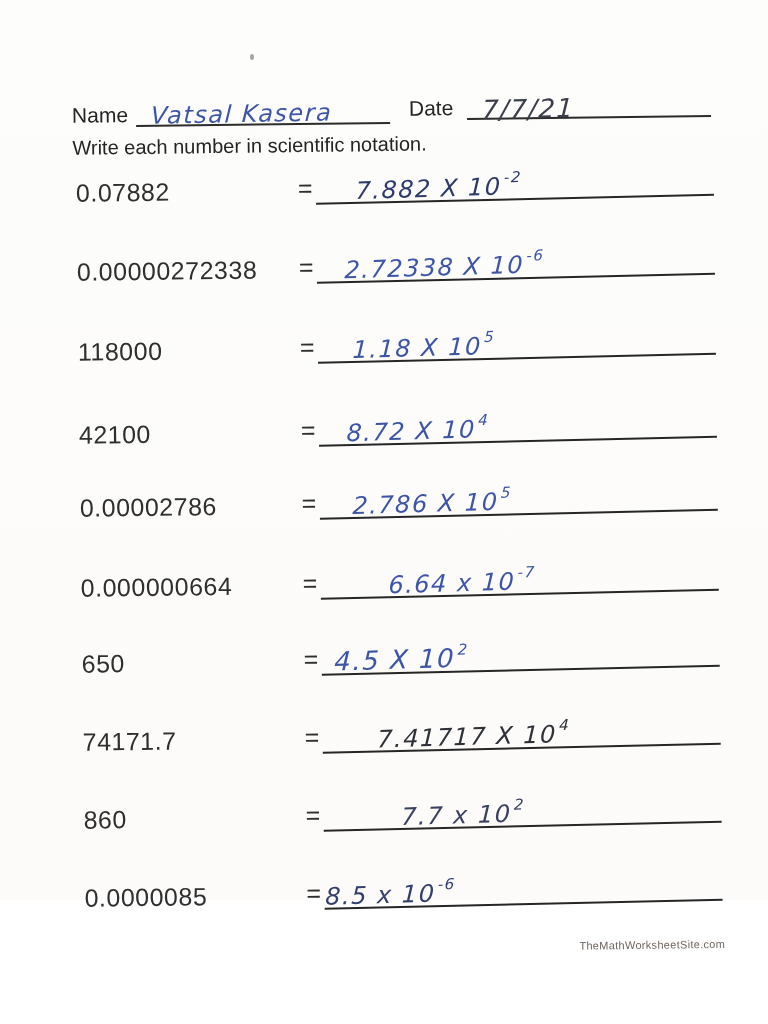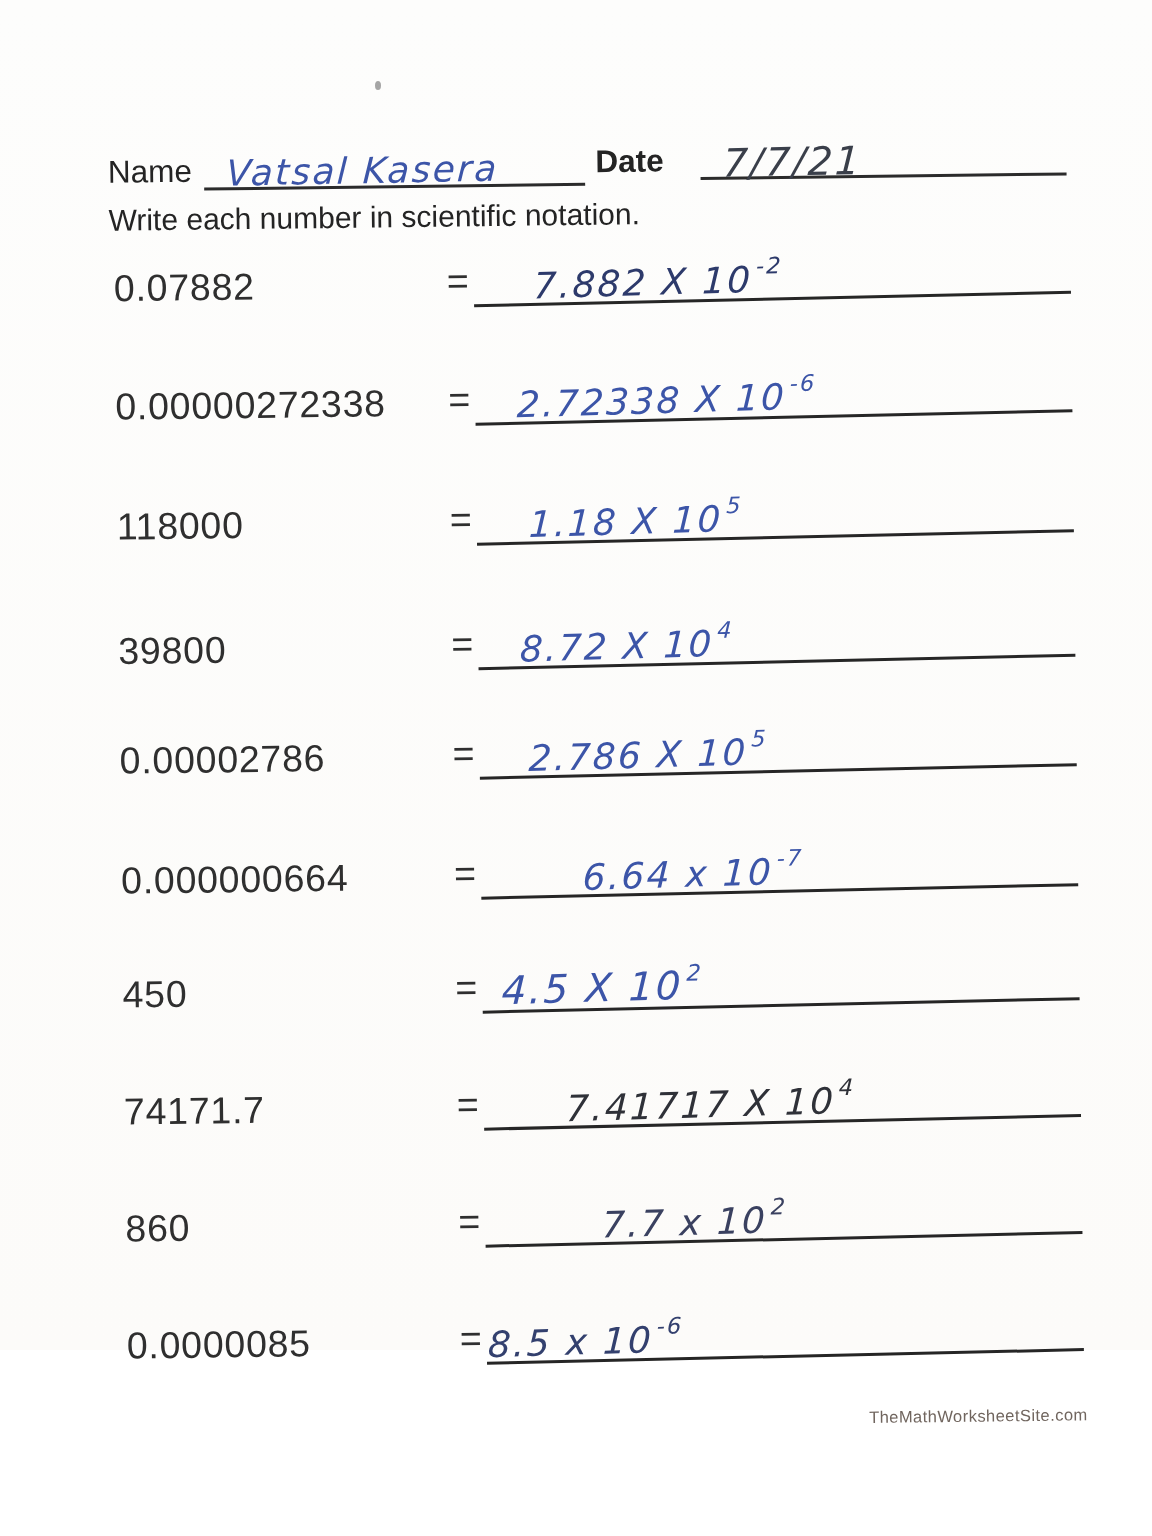--- a/index.html
+++ b/index.html
@@ -22,21 +22,21 @@
     background:#8f8f8f;border-radius:50%;opacity:.8;
   }
   
   .label{font-size:21px;color:#242424;}
   .name-label{position:absolute;left:75px;top:100px;}
   .name-line{
     position:absolute;left:139px;top:82px;width:254px;height:40px;
     border-bottom:2.5px solid #2b2b2b;
   }
   .name-hw{position:absolute;left:14px;bottom:-5px;font-size:24px;white-space:nowrap;}
-  .date-label{position:absolute;left:400px;top:97px;font-weight:bold;}
+  .date-label{position:absolute;left:412px;top:97px;}
   .date-line{
     position:absolute;left:470px;top:79px;width:244px;height:40px;
     border-bottom:2.5px solid #2b2b2b;
   }
   .date-hw{position:absolute;left:14px;bottom:-7px;font-size:26px;white-space:nowrap;letter-spacing:2px;}
   .instruction{position:absolute;left:75px;top:133px;font-size:20px;color:#242424;}
   
   .hw{
     font-family:"DejaVu Sans",sans-serif;
     font-style:italic;
@@ -112,21 +112,21 @@
 
     <div class="prow" style="top:315px">
       <span class="pnum">118000</span>
       <span class="peq">=</span>
       <span class="pline">
         <span class="hw answer" style="color: rgb(60, 85, 168);"><span>1.18 X 10</span><span class="exp">5</span></span>
       </span>
     </div>
 
     <div class="prow" style="top:398px">
-      <span class="pnum">39800</span>
+      <span class="pnum">42100</span>
       <span class="peq">=</span>
       <span class="pline">
         <span class="hw answer" style="color: rgb(60, 85, 168);"><span>8.72 X 10</span><span class="exp">4</span></span>
       </span>
     </div>
 
     <div class="prow" style="top:471px">
       <span class="pnum">0.00002786</span>
       <span class="peq">=</span>
       <span class="pline">
@@ -136,21 +136,21 @@
 
     <div class="prow" style="top:551px">
       <span class="pnum">0.000000664</span>
       <span class="peq">=</span>
       <span class="pline">
         <span class="hw answer" style="color: rgb(60, 85, 168);"><span>6.64 x 10</span><span class="exp">-7</span></span>
       </span>
     </div>
 
     <div class="prow" style="top:627px">
-      <span class="pnum">450</span>
+      <span class="pnum">650</span>
       <span class="peq">=</span>
       <span class="pline">
         <span class="hw answer" style="color: rgb(60, 85, 168);"><span>4.5 X 10</span><span class="exp">2</span></span>
       </span>
     </div>
 
     <div class="prow" style="top:705px">
       <span class="pnum">74171.7</span>
       <span class="peq">=</span>
       <span class="pline">

